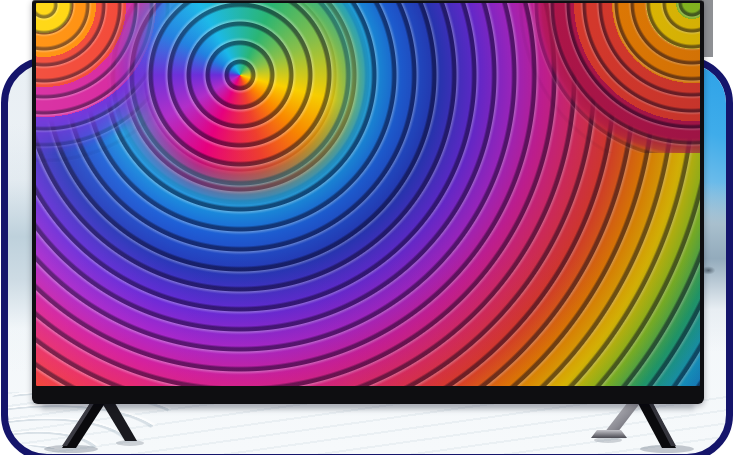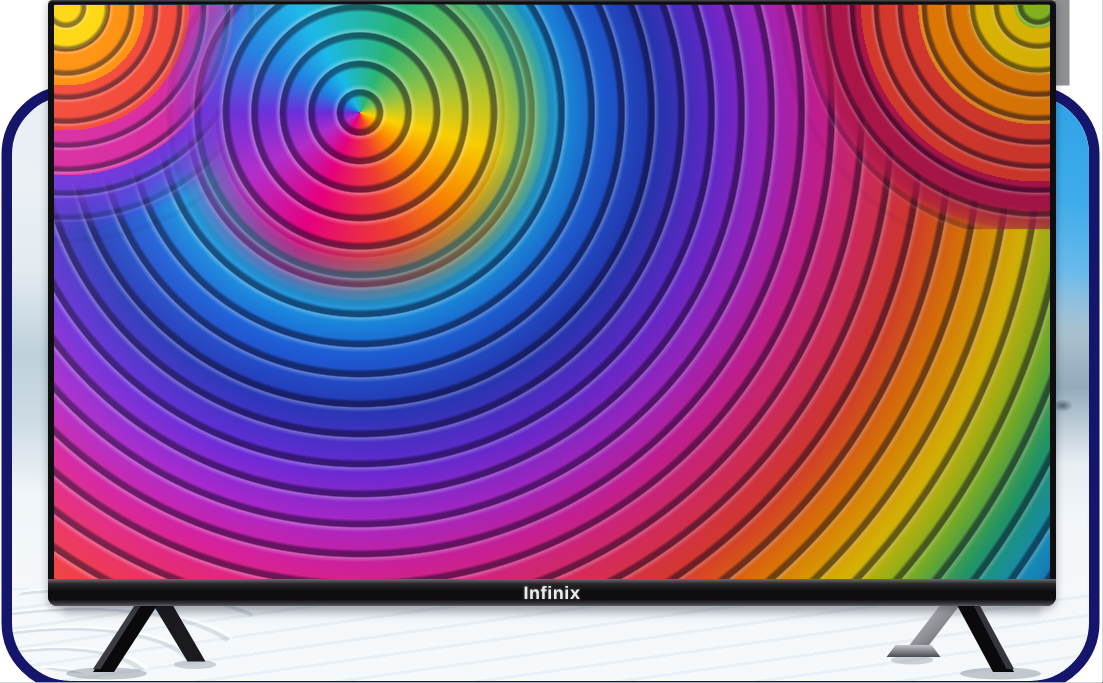--- a/index.html
+++ b/index.html
@@ -168,18 +168,15 @@
     <polygon points="644,394 648,394 676,446 671,446" fill="#35353d"></polygon>
   </svg>
 
   <div class="tv">
     <div class="screen">
       <div class="corner-tl"></div>
       <div class="corner-tr"></div>
       <div class="swirl-core"></div>
       <div class="gloss"></div>
     </div>
-    <div class="bezel-bottom">
-      <span class="logo">Infinix</span>
-    </div>
   </div>
 
 </div>
 
 </body></html>

